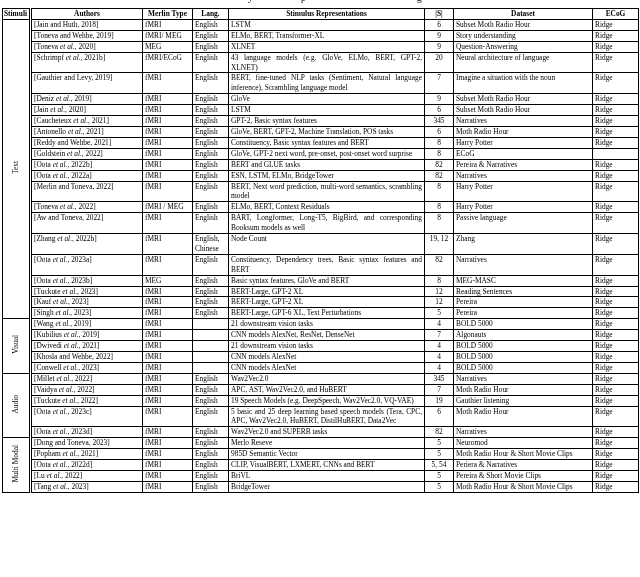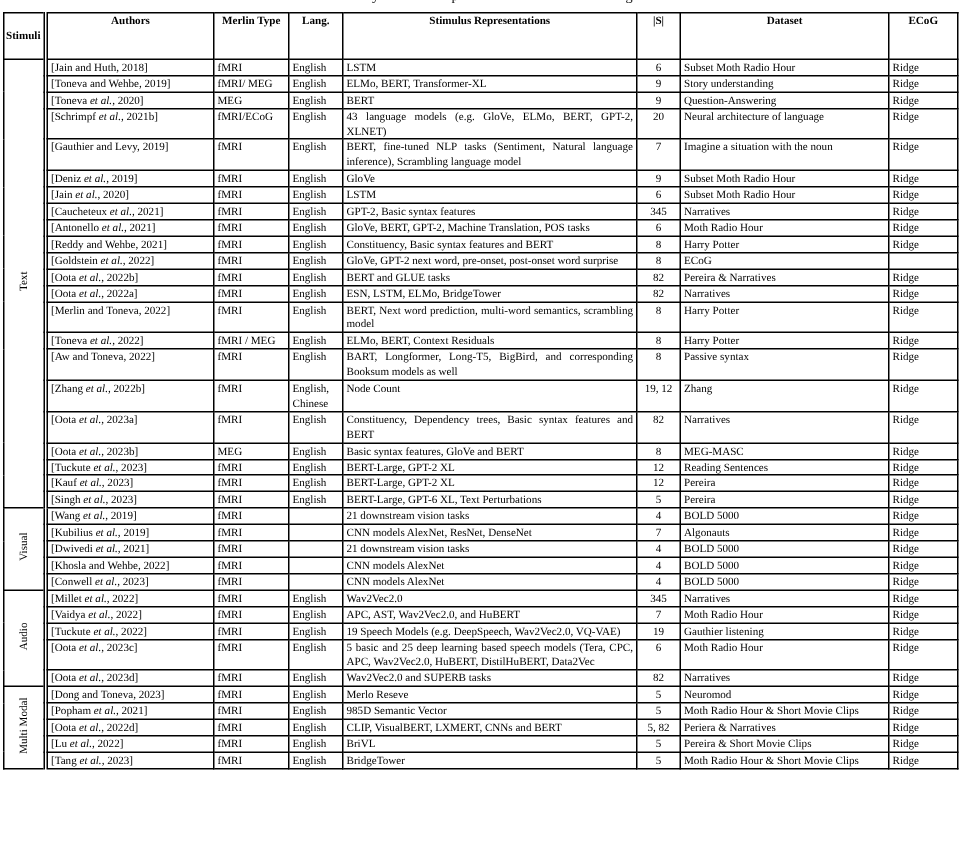--- a/index.html
+++ b/index.html
@@ -25,21 +25,21 @@
     overflow:hidden;
     word-wrap:break-word;
   }
   th { text-align:center; font-weight:bold; vertical-align:top; }
   .c-s, .h-s { text-align:center; padding:0 1px; }
   .c-representations { text-align:justify; }
   .stim-cell, .h-stim {
     border-right:3px double #000;
     text-align:center; vertical-align:middle; padding:0;
   }
-  .h-stim { vertical-align:top; text-align:left; padding:10px 1px; overflow:visible; white-space:nowrap; }
+  .h-stim { vertical-align:top; text-align:left; padding:0 1px; overflow:visible; white-space:nowrap; }
   .vlabel {
     writing-mode:vertical-rl;
     transform:rotate(180deg);
     white-space:nowrap;
     display:inline-block;
     font-size:7.4px;
   }
   i { font-style:italic; }
 </style>
 </head>
@@ -92,21 +92,21 @@
           <td class="c-lang">English</td>
           <td class="c-representations">ELMo, BERT, Transformer-XL</td>
           <td class="c-s">9</td>
           <td class="c-dataset">Story understanding</td>
           <td class="c-model">Ridge</td>
         </tr>
         <tr>
           <td class="c-authors">[Toneva <i>et al.</i>, 2020]</td>
           <td class="c-dataset_type">MEG</td>
           <td class="c-lang">English</td>
-          <td class="c-representations">BERT</td>
+          <td class="c-representations">XLNET</td>
           <td class="c-s">9</td>
           <td class="c-dataset">Question-Answering</td>
           <td class="c-model">Ridge</td>
         </tr>
         <tr>
           <td class="c-authors">[Schrimpf <i>et al.</i>, 2021b]</td>
           <td class="c-dataset_type">fMRI/ECoG</td>
           <td class="c-lang">English</td>
           <td class="c-representations">43 language models (e.g. GloVe, ELMo, BERT, GPT-2, XLNET)</td>
           <td class="c-s">20</td>
@@ -211,21 +211,21 @@
           <td class="c-s">8</td>
           <td class="c-dataset">Harry Potter</td>
           <td class="c-model">Ridge</td>
         </tr>
         <tr>
           <td class="c-authors">[Aw and Toneva, 2022]</td>
           <td class="c-dataset_type">fMRI</td>
           <td class="c-lang">English</td>
           <td class="c-representations">BART, Longformer, Long-T5, BigBird, and corresponding Booksum models as well</td>
           <td class="c-s">8</td>
-          <td class="c-dataset">Passive syntax</td>
+          <td class="c-dataset">Passive language</td>
           <td class="c-model">Ridge</td>
         </tr>
         <tr>
           <td class="c-authors">[Zhang <i>et al.</i>, 2022b]</td>
           <td class="c-dataset_type">fMRI</td>
           <td class="c-lang">English, Chinese</td>
           <td class="c-representations">Node Count</td>
           <td class="c-s">19, 12</td>
           <td class="c-dataset">Zhang</td>
           <td class="c-model">Ridge</td>
@@ -384,21 +384,21 @@
           <td class="c-representations">985D Semantic Vector</td>
           <td class="c-s">5</td>
           <td class="c-dataset">Moth Radio Hour &amp; Short Movie Clips</td>
           <td class="c-model">Ridge</td>
         </tr>
         <tr>
           <td class="c-authors">[Oota <i>et al.</i>, 2022d]</td>
           <td class="c-dataset_type">fMRI</td>
           <td class="c-lang">English</td>
           <td class="c-representations">CLIP, VisualBERT, LXMERT, CNNs and BERT</td>
-          <td class="c-s">5, 82</td>
+          <td class="c-s">5, 54</td>
           <td class="c-dataset">Periera &amp; Narratives</td>
           <td class="c-model">Ridge</td>
         </tr>
         <tr>
           <td class="c-authors">[Lu <i>et al.</i>, 2022]</td>
           <td class="c-dataset_type">fMRI</td>
           <td class="c-lang">English</td>
           <td class="c-representations">BriVL</td>
           <td class="c-s">5</td>
           <td class="c-dataset">Pereira &amp; Short Movie Clips</td>

